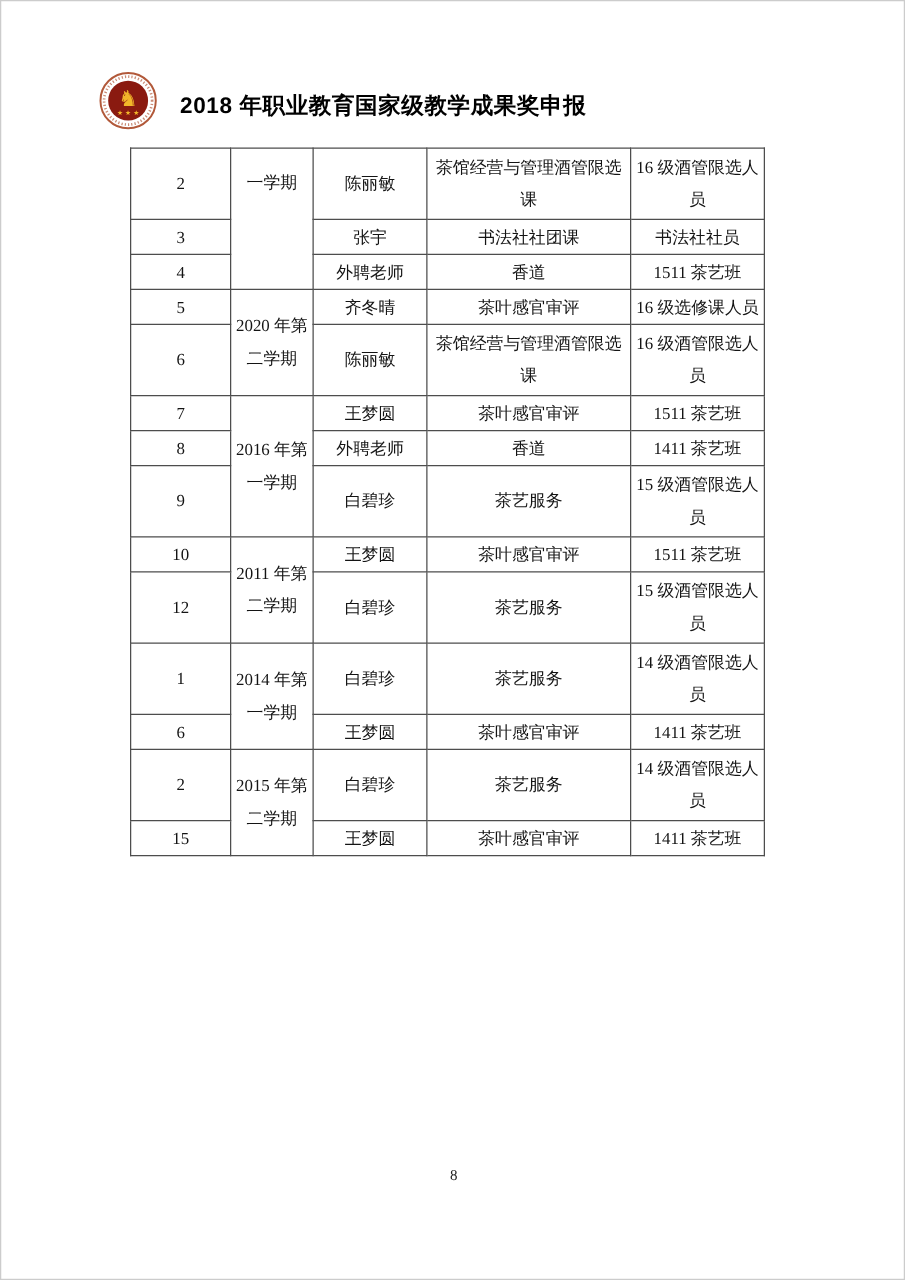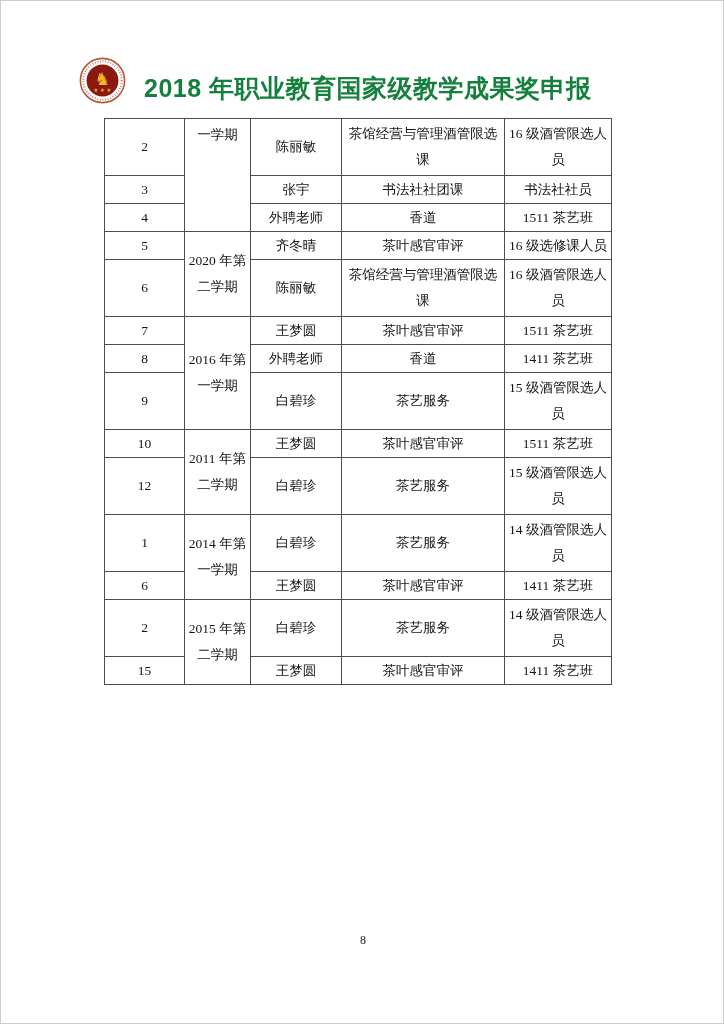--- a/index.html
+++ b/index.html
@@ -10,38 +10,38 @@
     border:1px solid #cccccc;
     box-sizing:border-box;
     overflow:hidden;
     font-family:"Liberation Serif","DejaVu Serif",serif;
   }
   
   .hdr-logo{position:absolute;left:78px;top:56px;width:47px;height:47px;}
   .hdr-title{
     position:absolute;left:143px;top:71px;
     font-family:"Liberation Sans","DejaVu Sans",sans-serif;
-    font-weight:bold;font-size:25px;letter-spacing:0.5px;
-    color:#15803d;white-space:nowrap;
+    font-weight:bold;font-size:18px;letter-spacing:0.5px;
+    color:#000000;white-space:nowrap;
   }
   
   .tbl{
     position:absolute;left:103px;top:117px;
     border-collapse:collapse;table-layout:fixed;width:507px;
     font-size:13.5px;color:#141414;
   }
   .tbl td{
     border:1px solid #4d4d4d;
     text-align:center;vertical-align:middle;
     line-height:1.9;padding:0 2px;
     word-break:break-all;overflow:hidden;
   }
   tr.h1{height:28px;}
   tr.h2{height:57px;}
-  td.sem-top{vertical-align:top;padding-top:3px;}
+  td.sem-top{vertical-align:top;padding-top:14px;}
   
   .footer{
     position:absolute;left:0;top:932px;width:724px;
     text-align:center;font-size:12px;color:#222;
   }
 </style>
 </head>
 <body>
 
 <div class="page">

